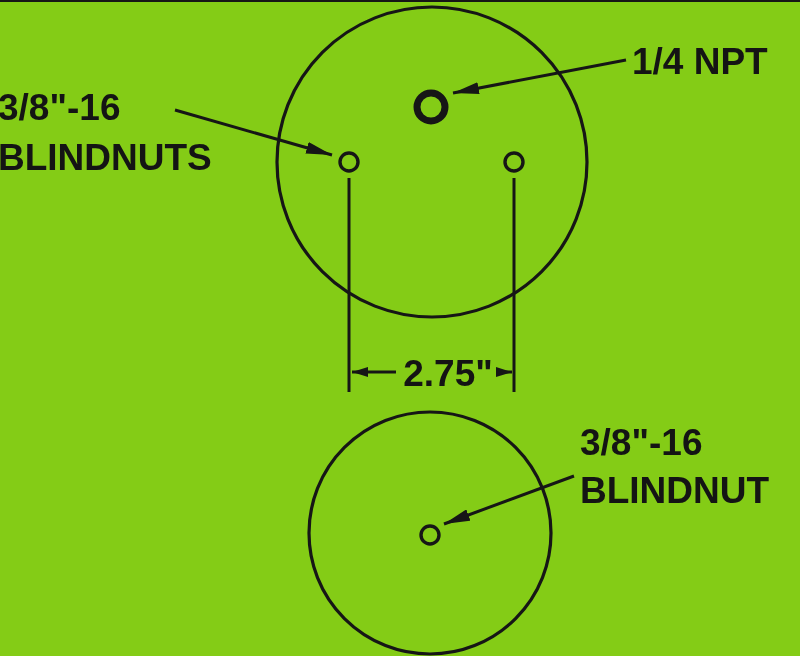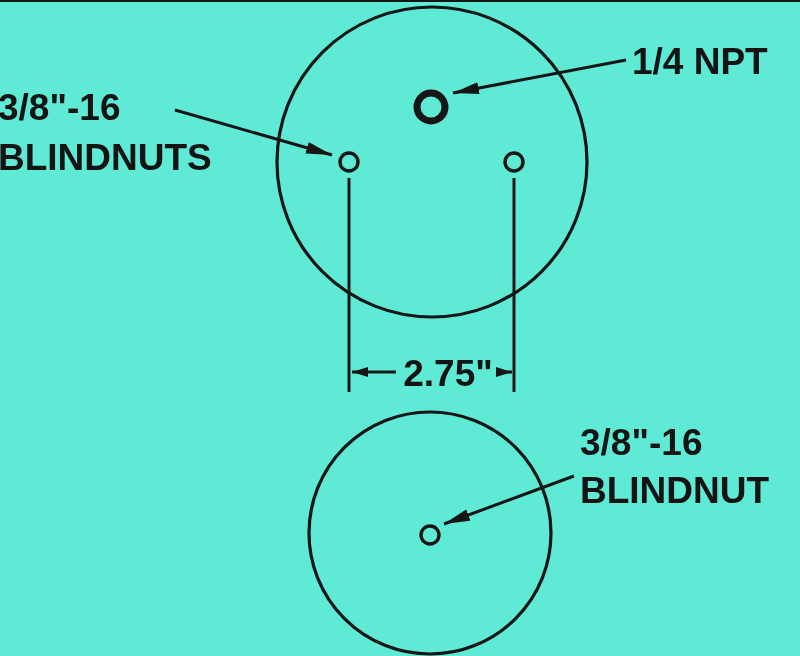--- a/index.html
+++ b/index.html
@@ -4,21 +4,21 @@
 <style>
   html, body {
     margin: 0;
     padding: 0;
     background: #ffffff;
   }
   .stage {
     position: relative;
     width: 800px;
     height: 656px;
-    background: #5eead4;
+    background: #84cc16;
     overflow: hidden;
   }
   svg { display: block; }
   .outline {
     fill: none;
     stroke: #161616;
     stroke-width: 3.2;
   }
   .hole {
     fill: none;

